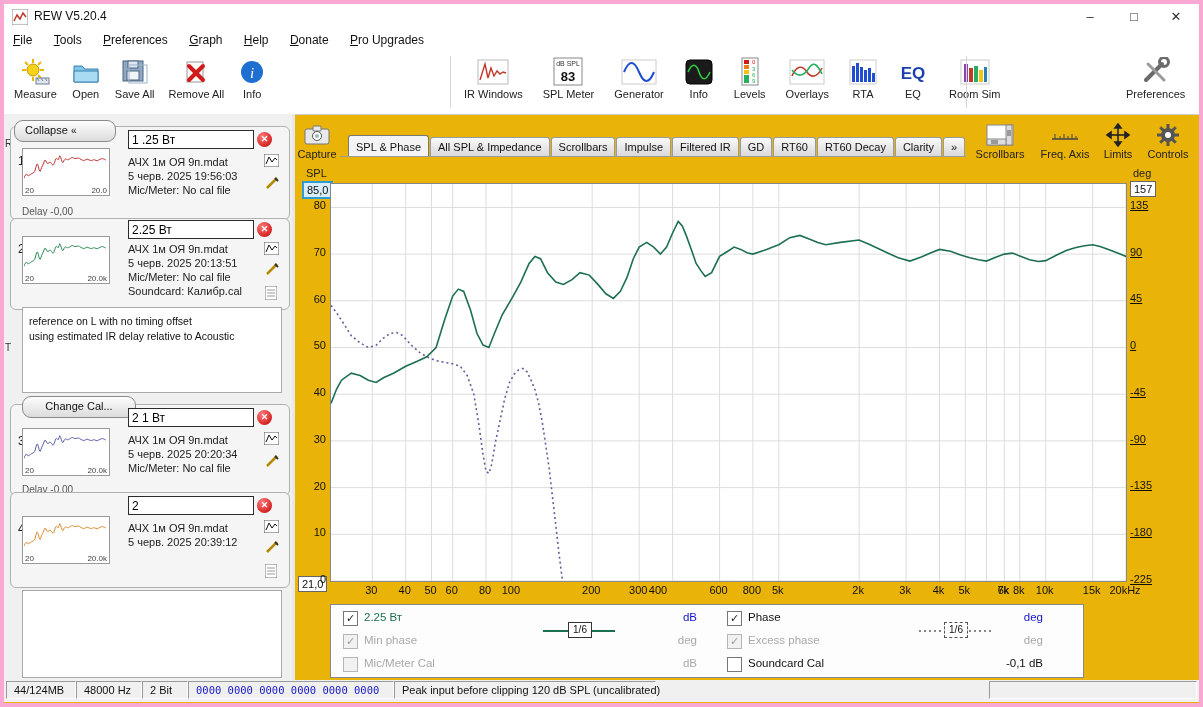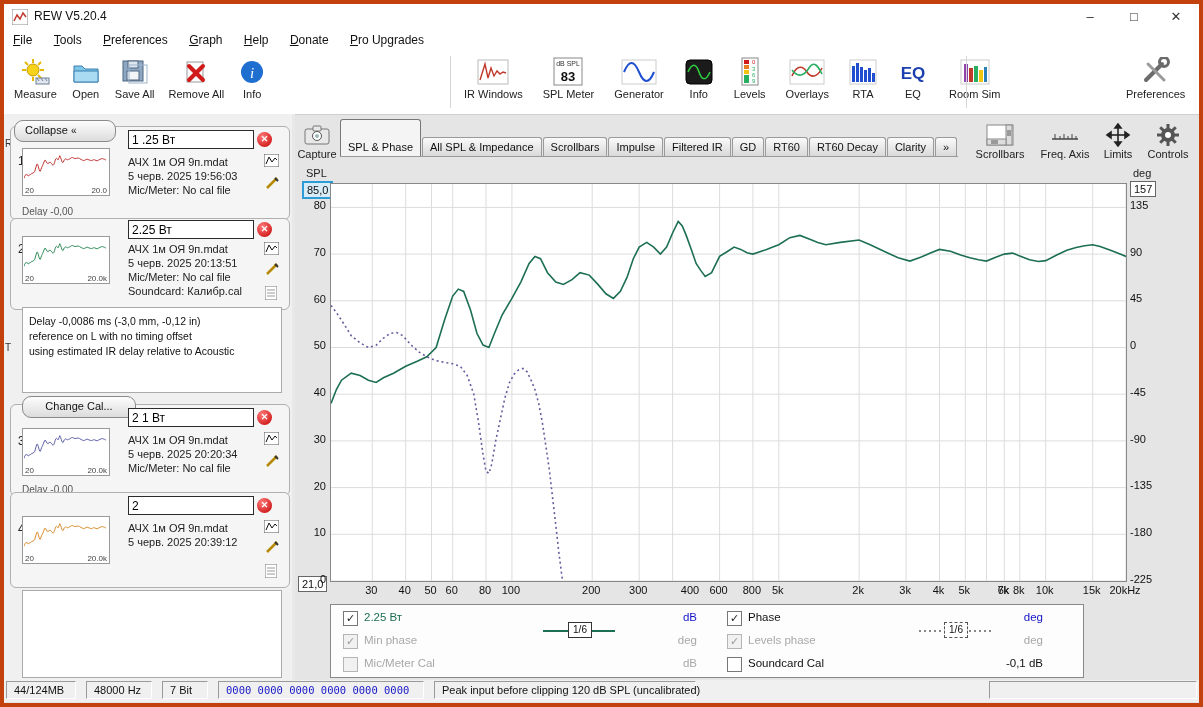--- a/index.html
+++ b/index.html
@@ -1,17 +1,17 @@
 <!DOCTYPE html>
 <html><head>
 <meta charset="utf-8">
 <style>
   html,body{margin:0;padding:0;}
-  .app{position:relative;width:1203px;height:707px;box-sizing:border-box;border:4px solid #c2410c;
-       background:#e5e5e5;font-family:"Liberation Sans",sans-serif;font-size:12px;color:#111;overflow:hidden;}
+  .app{position:relative;width:1203px;height:707px;box-sizing:border-box;border:4px solid #f9a8d4;
+       background:#eab308;font-family:"Liberation Sans",sans-serif;font-size:12px;color:#111;overflow:hidden;}
   .abs{position:absolute;}
   
   .titlebar{position:absolute;left:0;top:0;right:0;height:26px;background:#fff;border-bottom:1px solid #e4e4e4;}
   .title-text{position:absolute;left:30px;top:5px;font-size:12px;}
   .wctrl{position:absolute;top:0;height:26px;width:38px;text-align:center;line-height:26px;font-size:13px;color:#333;cursor:default;}
   
   .menubar{position:absolute;left:0;top:26px;right:0;height:22px;background:#fff;}
   .menu-item{display:inline-block;padding:3px 9px;font-size:12px;}
   
   .toolbar{position:absolute;left:0;top:48px;right:0;height:62px;background:#fff;border-bottom:1px solid #cfcfcf;}
@@ -33,47 +33,47 @@
   .sideicon{position:absolute;width:16px;height:16px;}
   .infobox{position:absolute;background:#fff;border:1px solid #aaa;}
   .sbtn{position:absolute;height:20px;border:1px solid #8a8a8a;border-radius:9px;background:linear-gradient(#fdfdfd,#dcdcdc);
         font-size:11px;line-height:18px;padding:0 10px;text-align:center;}
   .edgeletter{position:absolute;left:1px;font-size:10px;color:#333;}
   .splitter{position:absolute;left:288px;top:110px;width:3px;height:566px;background:#e8e8e8;}
   
   .tabs{position:absolute;left:336px;top:130px;height:22px;display:flex;align-items:flex-end;border-bottom:1px solid #9a9a9a;}
   .tab{padding:3px 7px;border:1px solid #9a9a9a;border-bottom:none;background:linear-gradient(#fafafa,#d9d9d9);
        font-size:11px;border-radius:3px 3px 0 0;margin-right:1px;white-space:nowrap;}
-  .tab.active{background:#f4f4f4;padding-top:21px;border-color:#777;}
+  .tab.active{background:#f4f4f4;padding-top:5px;border-color:#777;margin-left:8px;}
   .gbtn{position:absolute;top:118px;display:flex;flex-direction:column;align-items:center;font-size:11px;color:#222;}
   .gbtn .ico{height:26px;display:flex;align-items:center;justify-content:center;}
   
   .plot{position:absolute;left:326px;top:179px;width:795px;height:397px;border:1px solid #888;background:#fff;}
   .plot svg{position:absolute;left:0;top:0;}
   .axbox{position:absolute;border:1px solid #666;background:#fff;font-size:11px;line-height:14px;height:14px;padding:0 3px;}
   .axlab{position:absolute;font-size:11px;color:#222;}
   .xtick{position:absolute;top:0;transform:translateX(-50%);font-size:11px;color:#111;white-space:nowrap;}
   .ytick{position:absolute;right:2px;font-size:11px;color:#111;}
-  .ytickr{position:absolute;left:2px;font-size:11px;color:#111;}
+  .ytickr{position:absolute;left:2px;font-size:11px;color:#111;text-decoration:underline;}
   
   .legend{position:absolute;left:326px;top:600px;width:752px;height:72px;border:1px solid #888;background:#fdfdfd;}
   .lrow{position:absolute;left:0;width:100%;height:22px;}
   .chk{position:absolute;width:13px;height:13px;border:1px solid #777;background:#fff;font-size:11px;line-height:12px;text-align:center;color:#222;}
   .chk.dimbox{border-color:#b5b5b5;background:#f1f1f1;color:#9a9a9a;}
   .llab{position:absolute;font-size:11.5px;color:#111;white-space:nowrap;}
   .unit{position:absolute;font-size:11.5px;color:#1515c8;text-align:right;}
   .dim{color:#a8a8a8 !important;}
   .greenlab{color:#1d6f52;}
   .smooth{position:absolute;width:72px;height:16px;margin-top:12px;}
   .sm-line{position:absolute;top:8px;height:2px;width:100%;}
   .sm-line.dotted{background:repeating-linear-gradient(90deg,#888 0 2px,transparent 2px 5px);height:2px;}
   .sm-box{position:absolute;left:25px;top:0;width:22px;height:14px;border:1px solid #333;background:#fff;font-size:10px;line-height:14px;text-align:center;}
   .sm-box.dashed{border:1px dashed #555;}
   
-  .statusbar{position:absolute;left:0;top:676px;right:0;height:22px;background:#f0f0f0;display:flex;gap:10px;padding:1px 2px;box-sizing:border-box;}
+  .statusbar{position:absolute;left:0;top:676px;right:0;height:22px;background:#f0f0f0;display:flex;gap:0;padding:1px 2px;box-sizing:border-box;}
   .scell{border:1px solid;border-color:#9a9a9a #ffffff #ffffff #9a9a9a;height:18px;font-size:11px;line-height:17px;padding:0 7px;white-space:nowrap;box-sizing:border-box;}
   .scell.blue{color:#1515c8;font-family:"DejaVu Sans Mono",monospace;font-size:10.5px;}
   .sfill{flex:1;}
 </style>
 </head>
 <body>
 
 <div class="app">
 
   <div class="titlebar">
@@ -345,21 +345,20 @@
       </svg></span>
   <span class="sideicon" style="left:261px;top:282px;"><svg width="12" height="14">
         <rect x="0" y="0" width="12" height="14" fill="#fff" stroke="#777"></rect>
         <line x1="2" y1="4" x2="10" y2="4" stroke="#999"></line>
         <line x1="2" y1="7" x2="10" y2="7" stroke="#999"></line>
         <line x1="2" y1="10" x2="10" y2="10" stroke="#999"></line>
       </svg></span>
 
   <div class="infobox" style="left:18px;top:303px;width:258px;height:84px;">
     <div style="padding:6px 6px 0 6px;font-size:10.5px;line-height:15px;">
-      <div>Delay -0,0086 ms (-3,0 mm, -0,12 in)</div>
       <div>reference on  L with no timing offset</div>
       <div>using estimated IR delay relative to Acoustic</div>
     </div>
   </div>
 
   <div class="entry" style="top:400px;height:90px;"></div>
   <div class="sbtn" style="left:18px;top:392px;width:92px;">Change Cal...</div>
   <input class="mname" style="left: 124px; top: 404px;" value="2 1 Вт">
   <div class="delx" style="left:253px;top:406px;">✕</div>
   <span class="mnum" style="left:14px;top:430px;">3</span>
@@ -573,21 +572,21 @@
     </div>
   <div id="x-ticks" class="abs" style="left:326px;top:580px;width:795px;height:14px;">
       <span class="xtick" style="left: 41.341px;">30</span>
       <span class="xtick" style="left: 74.6853px;">40</span>
       <span class="xtick" style="left: 100.549px;">50</span>
       <span class="xtick" style="left: 121.681px;">60</span>
       <span class="xtick" style="left: 155.026px;">80</span>
       <span class="xtick" style="left: 180.89px;">100</span>
       <span class="xtick" style="left: 261.23px;">200</span>
       <span class="xtick" style="left: 308.226px;">300</span>
-      <span class="xtick" style="left: 360px;">400</span>
+      <span class="xtick" style="left: 328px;">400</span>
       <span class="xtick" style="left: 388.566px;">600</span>
       <span class="xtick" style="left: 421.911px;">800</span>
       <span class="xtick" style="left: 447.775px;">5k</span>
       <span class="xtick" style="left: 528.115px;">2k</span>
       <span class="xtick" style="left: 575.111px;">3k</span>
       <span class="xtick" style="left: 608.455px;">4k</span>
       <span class="xtick" style="left: 634.319px;">5k</span>
       <span class="xtick" style="left: 655.451px; padding-left: 36px;">6k</span>
       <span class="xtick" style="left: 673.319px;">7k</span>
       <span class="xtick" style="left: 688.796px;">8k</span>
@@ -611,36 +610,36 @@
         <div class="sm-line dotted"></div>
         <div class="sm-box dashed">1/6</div>
       </div>
       <span class="unit" style="left:676px;top:1px;width:36px;">deg</span>
     </div>
     <div class="lrow" style="top:28px;">
       <span class="chk dimbox" style="left:12px;top:1px;">✓</span>
       <span class="llab dim" style="left:33px;top:1px;">Min phase</span>
       <span class="unit dim" style="left:330px;top:1px;width:36px;">deg</span>
       <span class="chk dimbox" style="left:396px;top:1px;">✓</span>
-      <span class="llab dim" style="left:417px;top:1px;">Levels phase</span>
+      <span class="llab dim" style="left:417px;top:1px;">Excess phase</span>
       <span class="unit dim" style="left:676px;top:1px;width:36px;">deg</span>
     </div>
     <div class="lrow" style="top:51px;">
       <span class="chk dimbox" style="left:12px;top:1px;"></span>
       <span class="llab dim" style="left:33px;top:1px;">Mic/Meter Cal</span>
       <span class="unit dim" style="left:330px;top:1px;width:36px;">dB</span>
       <span class="chk" style="left:396px;top:1px;"></span>
       <span class="llab" style="left:417px;top:1px;">Soundcard Cal</span>
       <span class="llab" style="left:640px;top:1px;width:72px;text-align:right;">-0,1 dB</span>
     </div>
   </div>
 
   <div class="statusbar">
     <div class="scell" style="width:70px;">44/124MB</div>
     <div class="scell" style="width:66px;">48000 Hz</div>
-    <div class="scell" style="width:46px;">7 Bit</div>
+    <div class="scell" style="width:46px;">2 Bit</div>
     <div class="scell blue" style="width:206px;">0000 0000  0000 0000  0000 0000</div>
     <div class="scell" style="width:262px;">Peak input before clipping 120 dB SPL (uncalibrated)</div>
     <div class="sfill"></div>
     <div class="scell" style="width:208px;"></div>
   </div>
 
 </div>
 
 </body></html>

